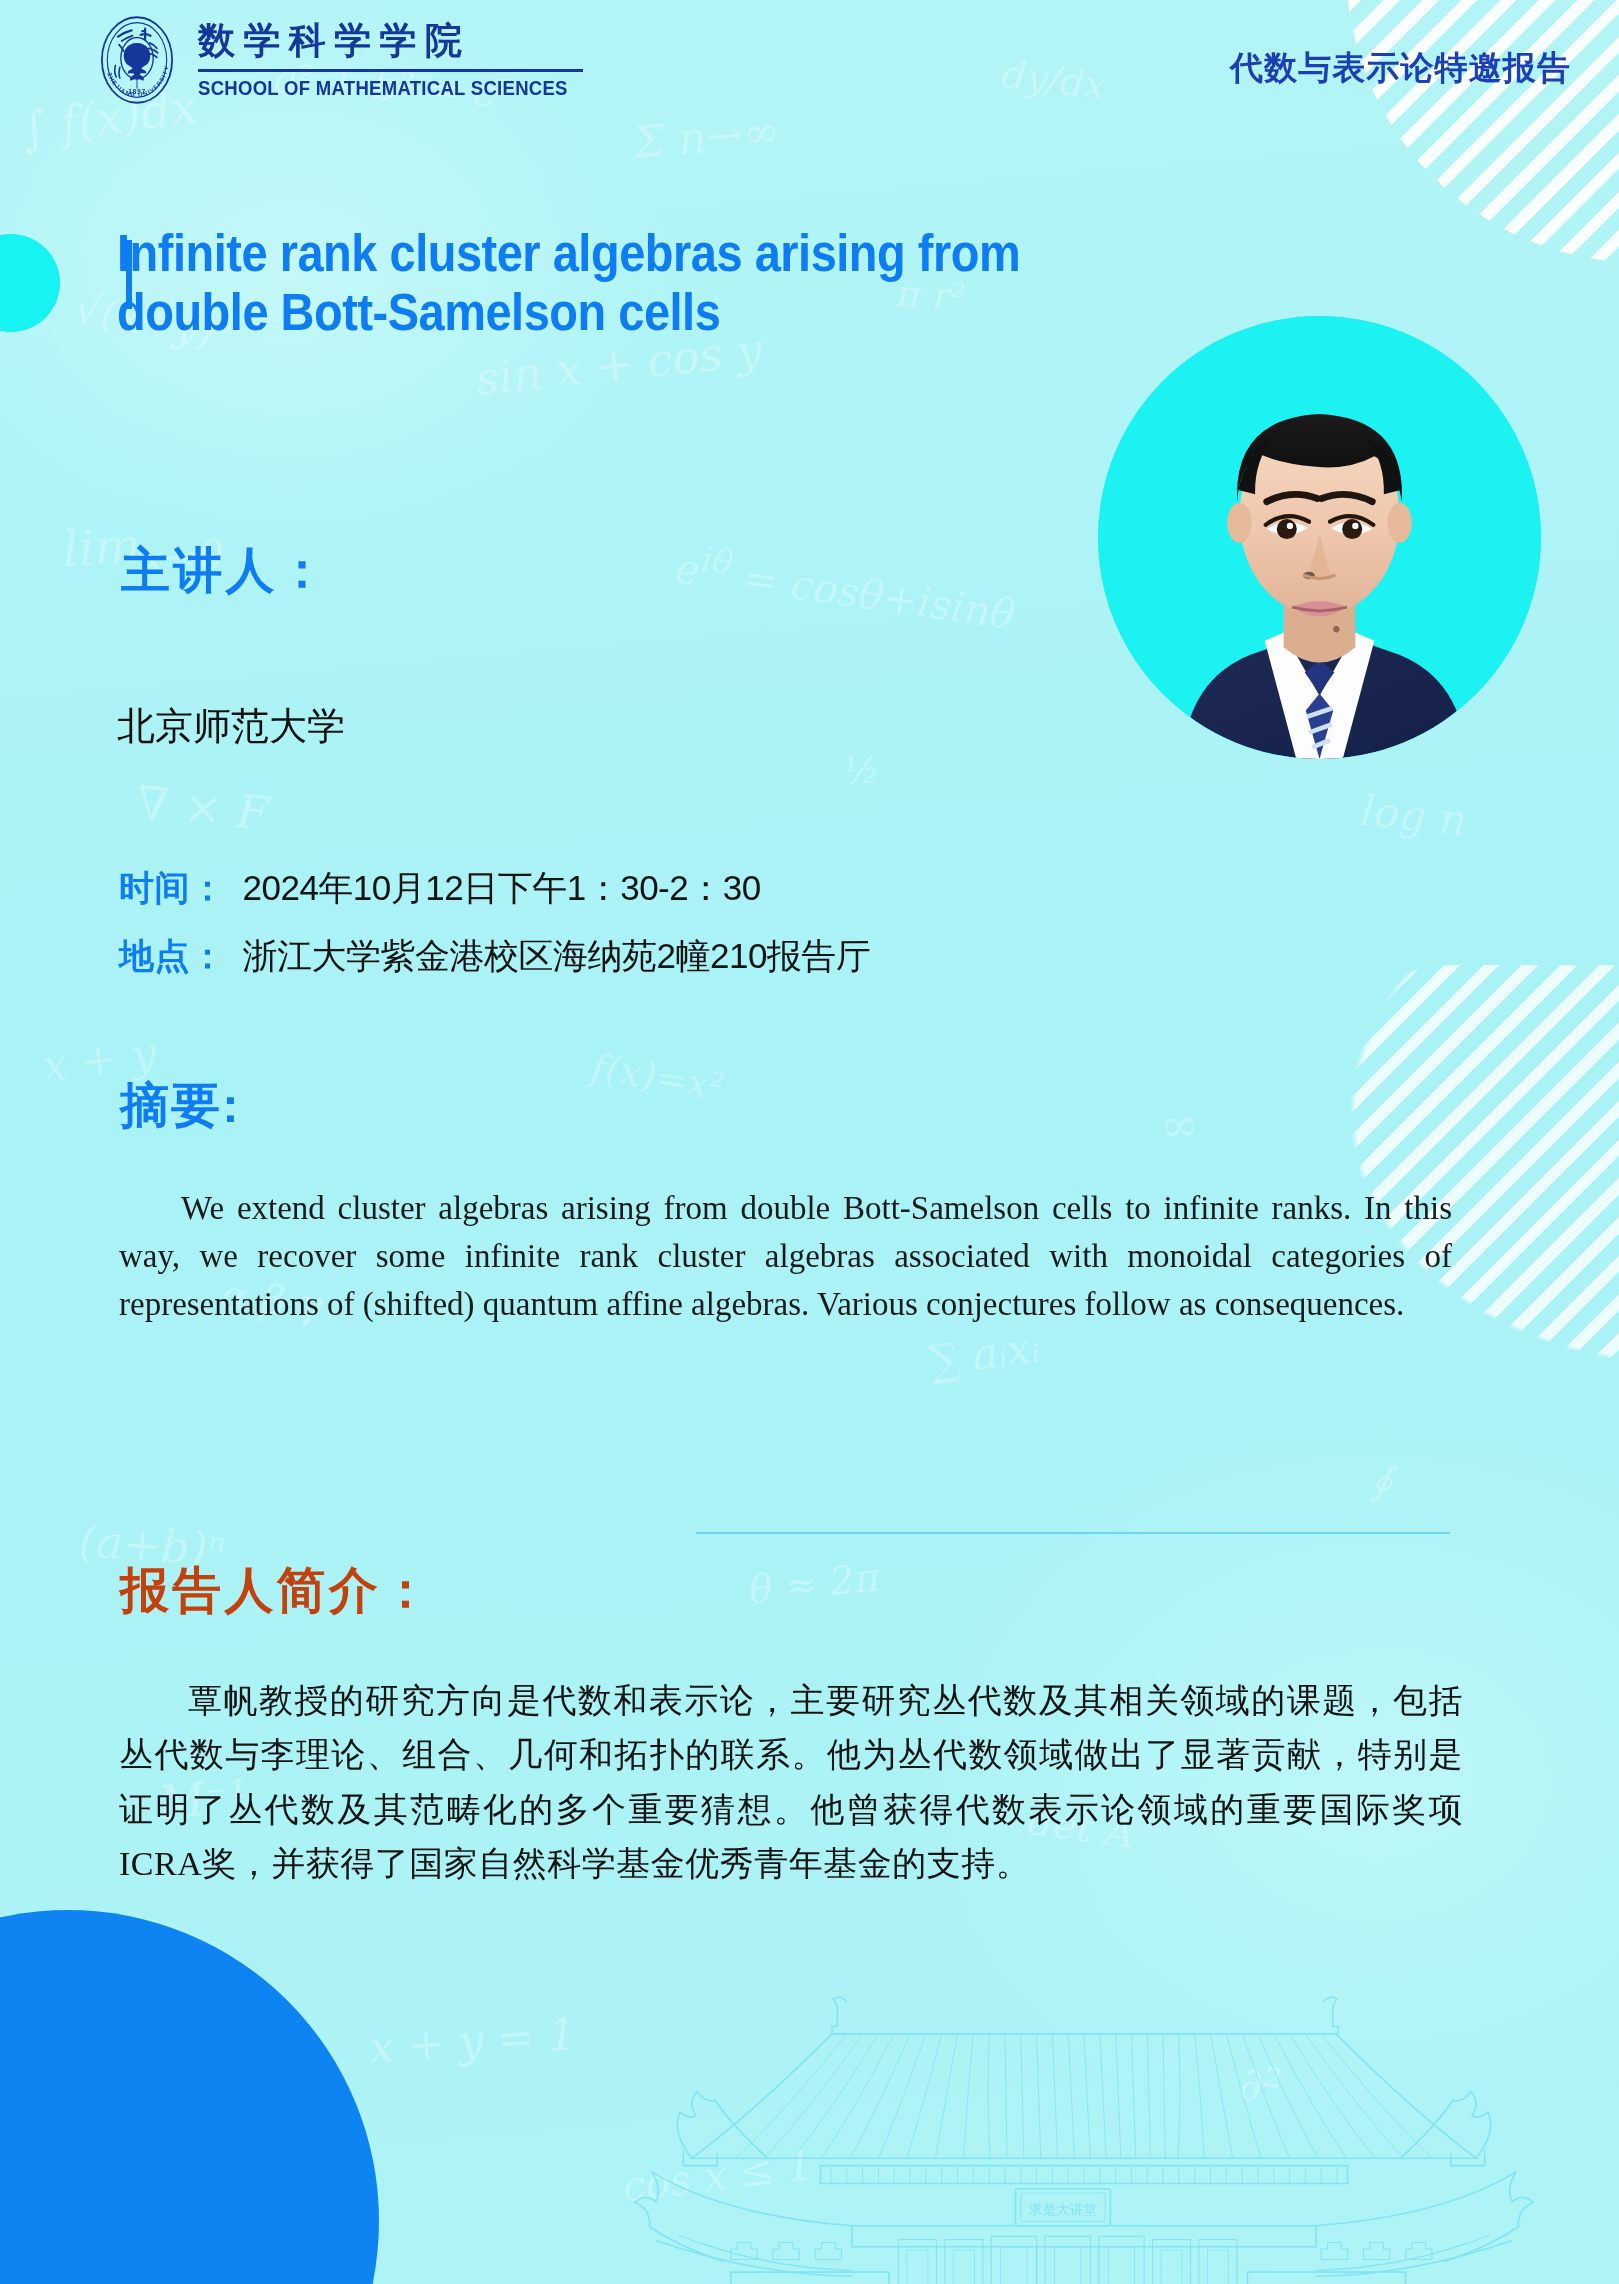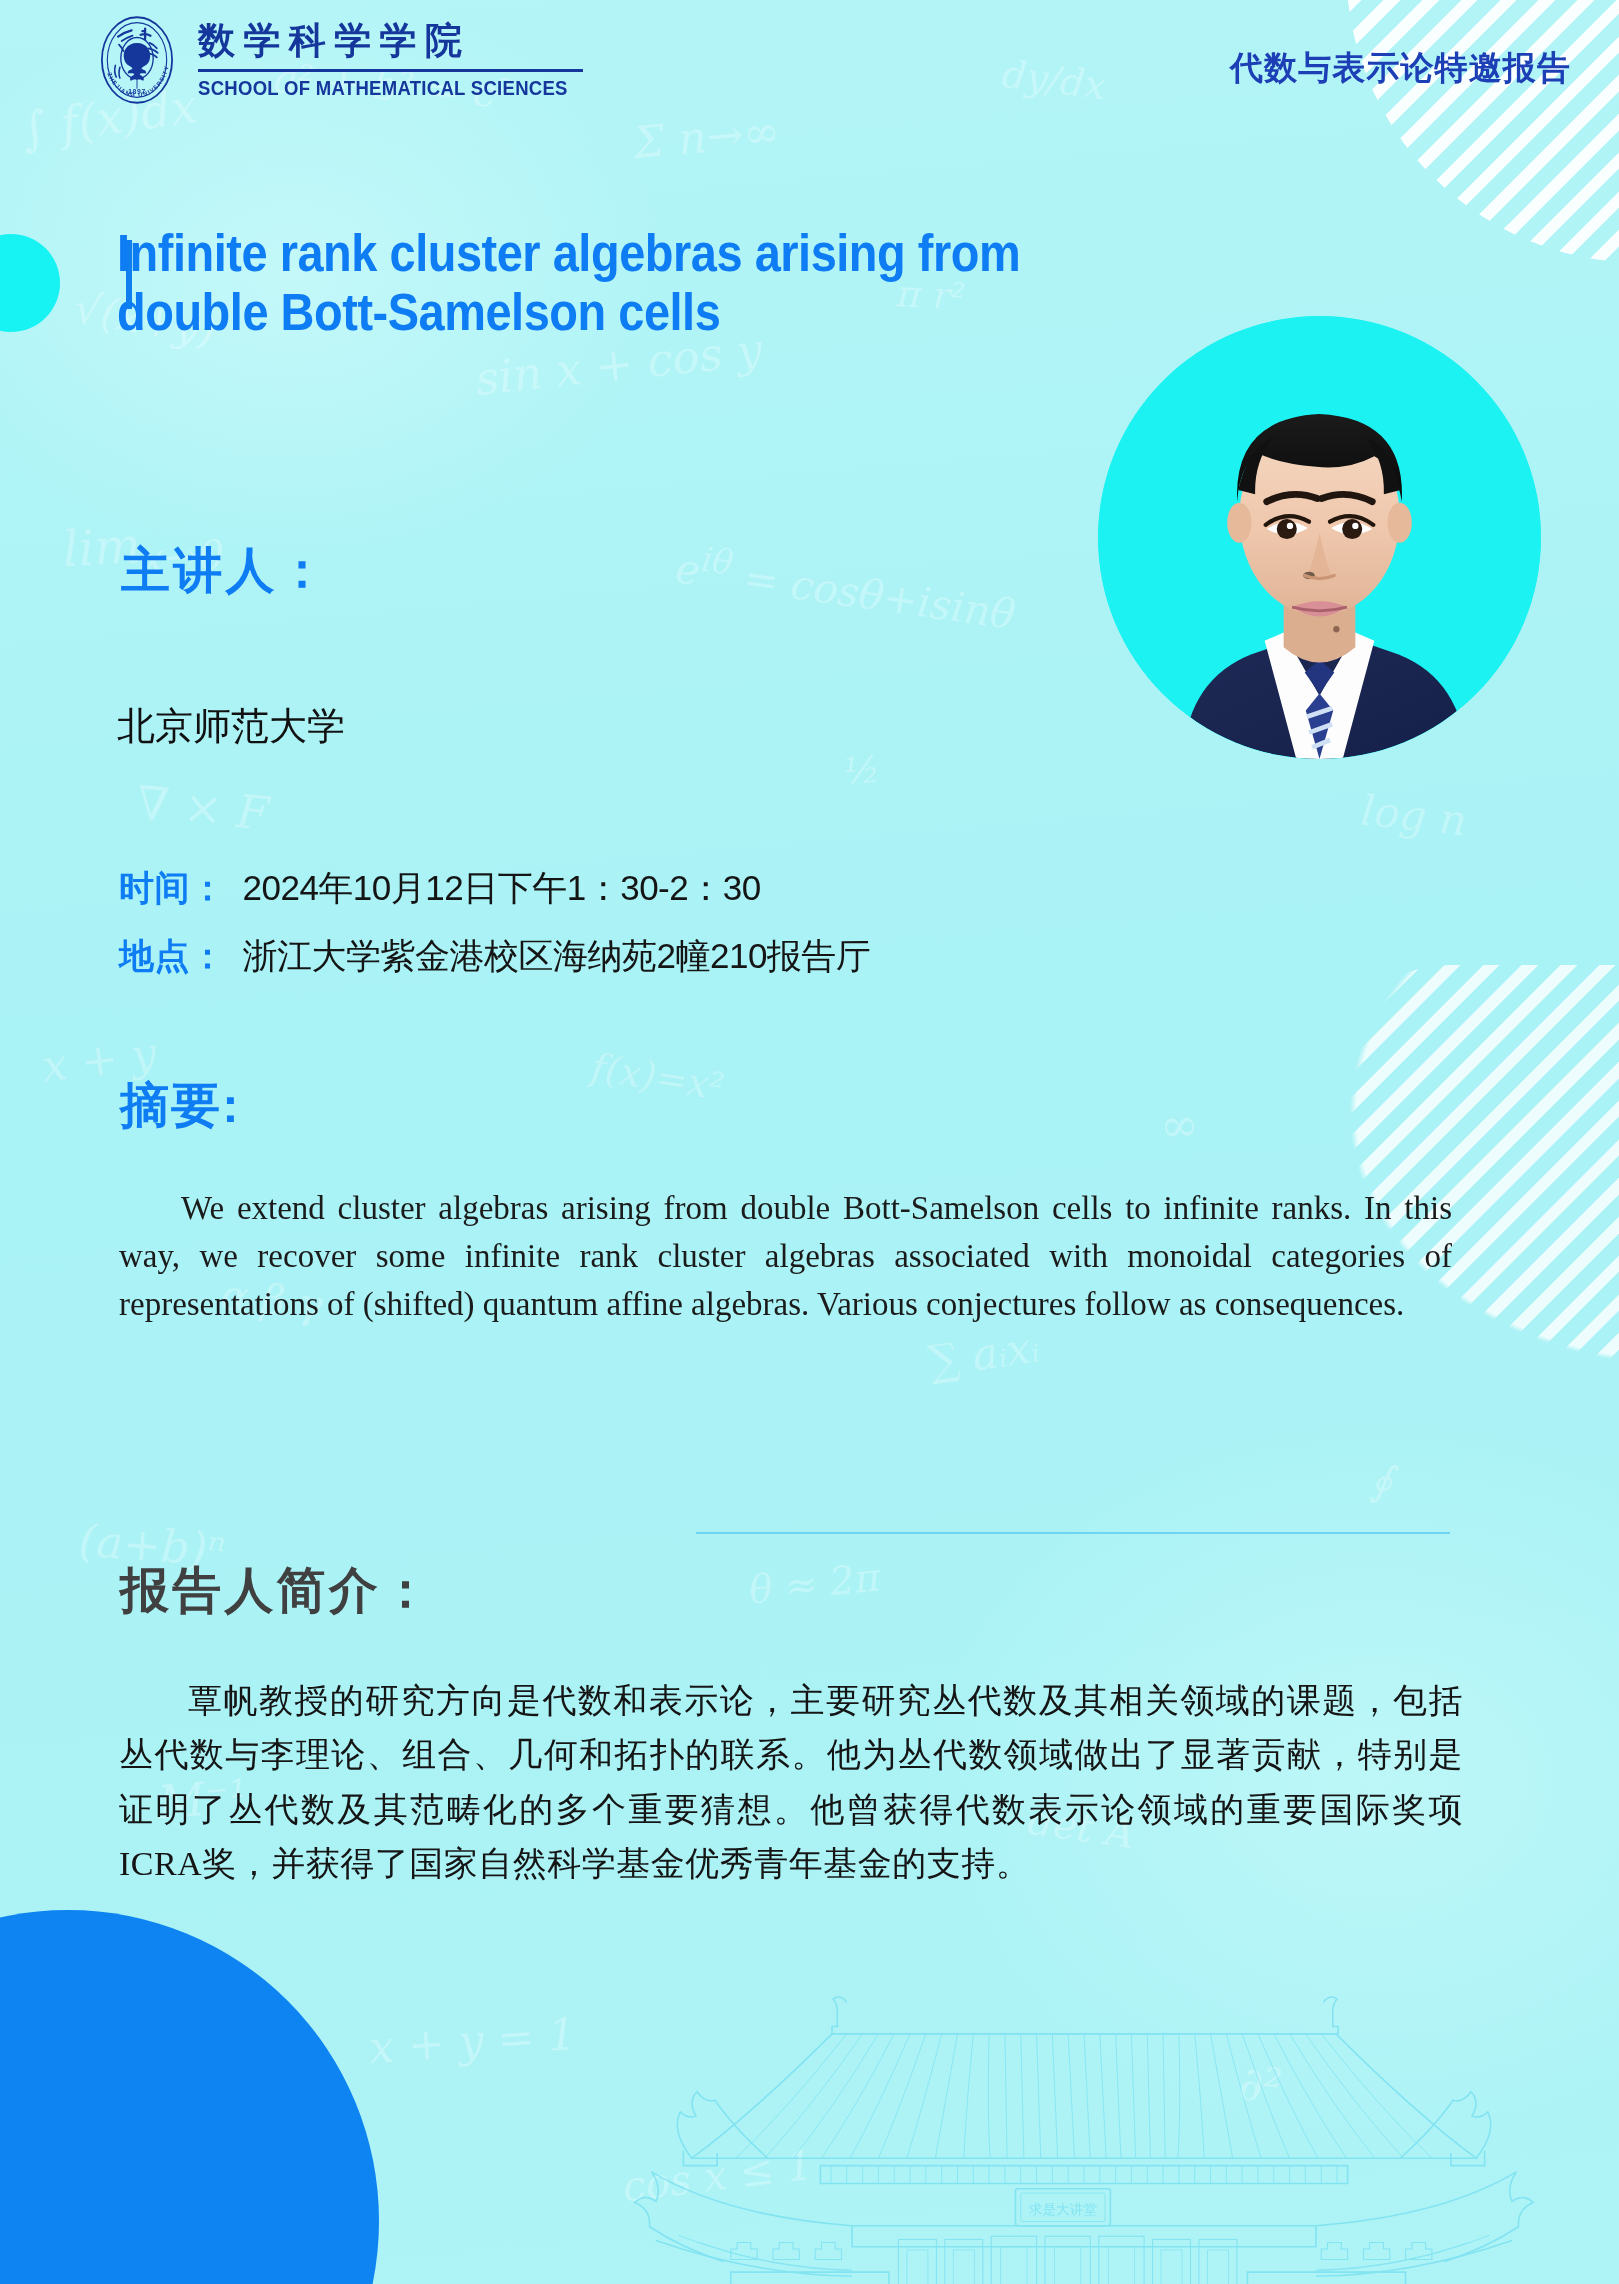--- a/index.html
+++ b/index.html
@@ -228,21 +228,21 @@
     left:696px; top:1532px;
     width:754px; height:1.6px;
     background:#6fd3f3;
   }
 
   .lbl-bio{
     position:absolute; left:120px; top:1558px;
     font-family:"Liberation Sans", sans-serif;
     font-weight:bold;
     font-size:49px;
-    color:#404040;
+    color:#c2410c;
     letter-spacing:3.2px;
     white-space:nowrap;
   }
   .bio-text{
     position:absolute;
     left:119px; top:1674px;
     width:1344px;
     font-family:"Liberation Serif", serif;
     font-size:34px;
     line-height:1.60;

